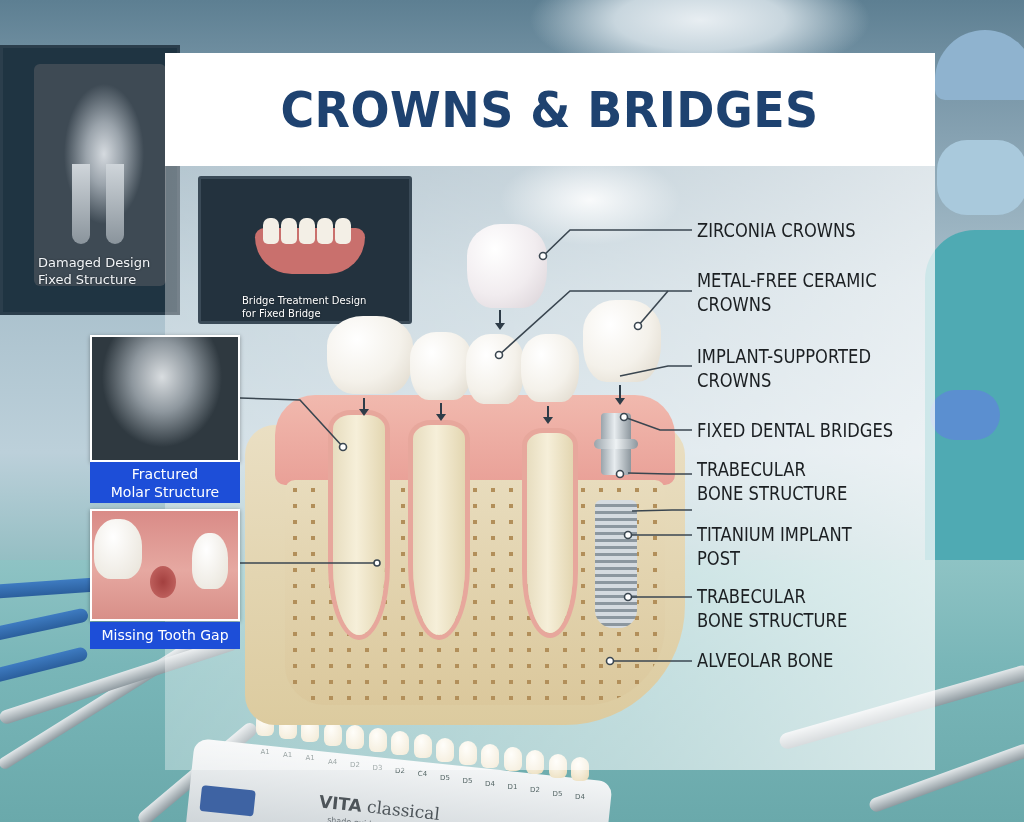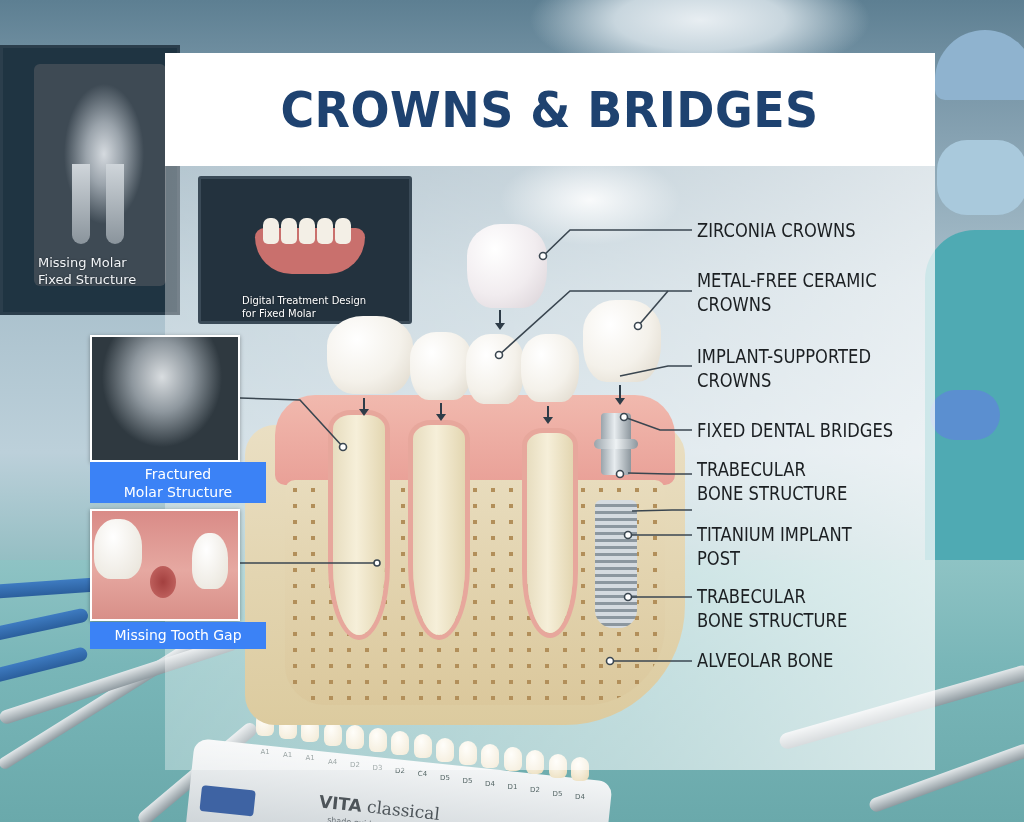--- a/index.html
+++ b/index.html
@@ -88,37 +88,37 @@
   
   .caption-plain { position: absolute; color: #f2f5f8; font-size: 13px; line-height: 17px; text-shadow: 0 0 2px rgba(0,0,0,0.5); }
   .caption-plain.dark { color: #ffffff; font-size: 10px; line-height: 13px; }
   .inset { position: absolute; border: 2px solid #ffffff; box-shadow: 0 1px 4px rgba(0,0,0,0.35); }
   .inset-xray { left: 90px; top: 335px; width: 150px; height: 127px;
     background: radial-gradient(ellipse 60px 70px at 70px 40px, #d9dde0 0%, #8e979e 50%, #2f3940 100%); }
   .inset-gap { left: 90px; top: 509px; width: 150px; height: 112px;
     background: linear-gradient(180deg,#d98b87 0%, #e6a8a1 55%, #d88f88 100%); }
   .gap-tooth { position: absolute; background: radial-gradient(ellipse at 40% 30%, #ffffff, #e7e2d7); border-radius: 45% 45% 35% 35%; }
   .gap-hole { position: absolute; left: 58px; top: 55px; width: 26px; height: 32px; background: radial-gradient(ellipse, #a3403f, #c86b67); border-radius: 50%; }
-  .caption-box { position: absolute; left: 90px; width: 176px; background: #3b82f6; color: #ffffff; text-align: center; font-size: 14px; line-height: 18px; }
+  .caption-box { position: absolute; left: 90px; width: 150px; background: #1d4ed8; color: #ffffff; text-align: center; font-size: 14px; line-height: 18px; }
   .cap-fractured { top: 462px; height: 41px; padding-top: 3px; }
   .cap-missing { top: 622px; height: 27px; padding-top: 4px; }
 </style>
 </head>
 <body>
 
 <div class="bg"></div>
 <div class="bg-tray"></div>
 
 <div class="bg-monitor-left"></div>
 <div class="xray-left">
   <div class="root" style="left:38px;"></div>
   <div class="root" style="left:72px;"></div>
 </div>
 <div class="caption-plain" style="left:38px; top:254px;">
-  <div>Missing Molar</div>
+  <div>Damaged Design</div>
   <div>Fixed Structure</div>
 </div>
 
 <div class="doctor">
   <div class="cap"></div>
   <div class="mask"></div>
   <div class="body"></div>
   <div class="glove"></div>
 </div>
 
@@ -174,22 +174,22 @@
 <div class="bg-monitor-mid"></div>
 <div class="bridge-render">
   <div class="gum"></div>
   <div class="t" style="left:8px;"></div>
   <div class="t" style="left:26px;"></div>
   <div class="t" style="left:44px;"></div>
   <div class="t" style="left:62px;"></div>
   <div class="t" style="left:80px;"></div>
 </div>
 <div class="caption-plain dark" style="left:242px; top:294px;">
-  <div>Digital Treatment Design</div>
-  <div>for Fixed Molar</div>
+  <div>Bridge Treatment Design</div>
+  <div>for Fixed Bridge</div>
 </div>
 
 <div class="title-bar">
   <div class="title">CROWNS &amp; BRIDGES</div>
 </div>
 
 <div class="jaw">
   <div class="jaw-bone"></div>
   <div class="jaw-gum"></div>
   <div class="trabecular"></div>

